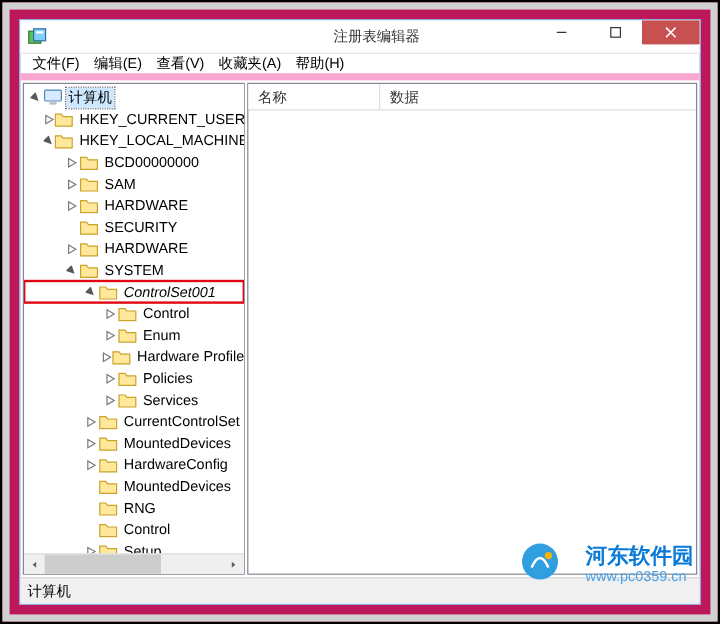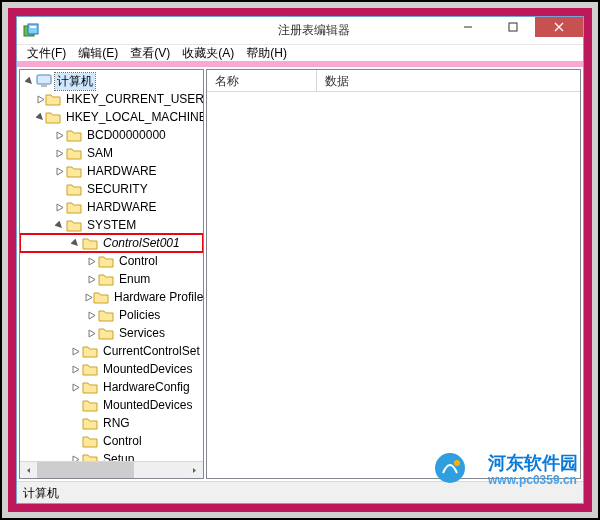--- a/index.html
+++ b/index.html
@@ -31,21 +31,21 @@
   .node-label { padding: 0 2px; }
   .node-label.selected { background: #cde8ff; outline: 1px dotted #6d6d6d; }
   .highlight-box { outline: 2px solid #e30613; outline-offset: -1px; font-style: italic; }
   .folder-svg { width: 16px; height: 13px; }
   .computer-svg { width: 16px; height: 14px; }
   .scroll-h { height: 17px; background: #efefef; border-top: 1px solid #d8d8d8; position: absolute; left: 0; right: 0; bottom: 0; display: flex; }
   .scroll-arrow { width: 17px; background: #f0f0f0; display: flex; align-items: center; justify-content: center; }
   .scroll-track { flex: 1; background: #efefef; position: relative; }
   .scroll-thumb { position: absolute; left: 0; top: 0; bottom: 0; width: 65%; background: #cdcdcd; }
   .watermark { position: absolute; right: 22px; bottom: 30px; display: flex; align-items: center; gap: 21px; color: #0a7ad8; font-size: 18px; font-weight: bold; pointer-events: none; }
-  .watermark .sub { font-size: 12px; color: #4aa0e6; font-weight: bold; }
+  .watermark .sub { font-size: 12px; color: #4aa0e6; font-weight: normal; }
   .tree-pane::-webkit-scrollbar{display:none;}
 </style>
 </head>
 <body>
 
 <div class="outer-border">
 <div class="window">
 
   <div class="titlebar">
     <span class="titlebar-icon">

